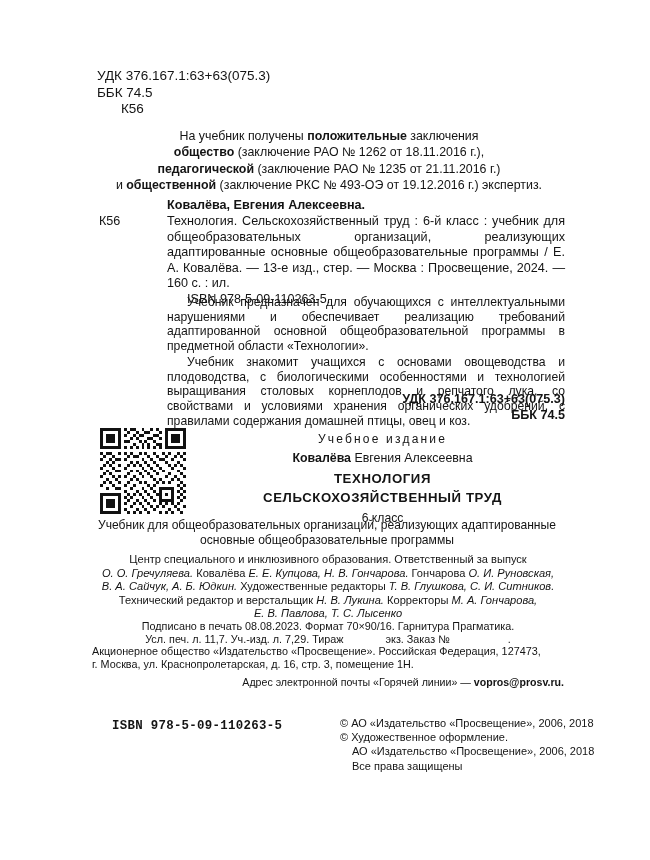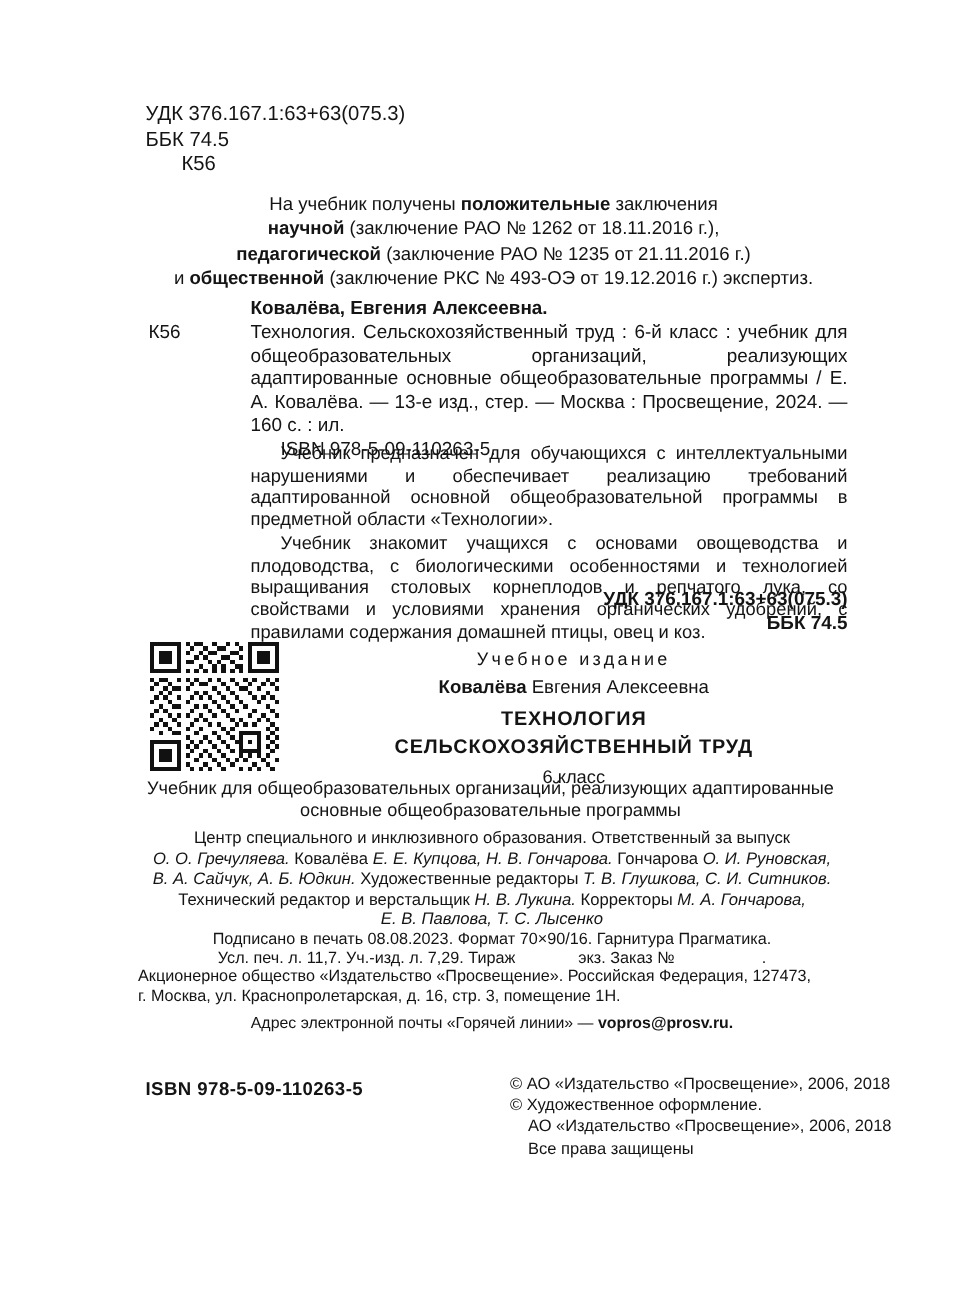--- a/index.html
+++ b/index.html
@@ -206,35 +206,36 @@
     font-size: 10.8px;
     line-height: 13.4px;
   }
   .publisher .ln { display: block; }
 
   .hotline {
     position: absolute;
     left: 92px;
     top: 676px;
     width: 472px;
-    text-align: center;
+    text-align: right;
     font-size: 10.6px;
     line-height: 13px;
   }
   .hotline b { font-weight: bold; }
 
   
   .isbn-bottom {
     position: absolute;
-    left: 97px;
+    left: 112px;
     top: 719px;
     font-size: 12.4px;
     font-weight: bold;
     letter-spacing: 0.3px;
     white-space: nowrap;
+    font-family: Liberation Mono, monospace;
   }
   .copyright {
     position: absolute;
     left: 340px;
     top: 716px;
     width: 230px;
     font-size: 11px;
     line-height: 14.2px;
   }
   .copyright .ln { display: block; white-space: nowrap; }
@@ -246,21 +247,21 @@
 <div class="page">
 
   <div class="udk-block">
     <span>УДК 376.167.1:63+63(075.3)</span><br>
     <span>ББК 74.5</span>
     <span class="indent">К56</span>
   </div>
 
   <div class="expertise">
     <span class="ln"><span>На учебник получены </span><b>положительные</b><span> заключения</span></span>
-    <span class="ln"><b>научной</b><span> (заключение РАО № 1262 от 18.11.2016 г.),</span></span>
+    <span class="ln"><b>общество</b><span> (заключение РАО № 1262 от 18.11.2016 г.),</span></span>
     <span class="ln"><b>педагогической</b><span> (заключение РАО № 1235 от 21.11.2016 г.)</span></span>
     <span class="ln"><span>и </span><b>общественной</b><span> (заключение РКС № 493-ОЭ от 19.12.2016 г.) экспертиз.</span></span>
   </div>
 
   <div class="bibrec">
     <span class="author">Ковалёва, Евгения Алексеевна.</span>
     <div class="rec-body">
       <span class="sig">К56</span>
       <span class="just">Технология. Сельскохозяйственный труд : 6-й класс : учебник для общеобразовательных организаций, реализующих адаптированные основные общеобразовательные программы / Е. А. Ковалёва. — 13-е изд., стер. — Москва : Просвещение, 2024. — 160 с. : ил.</span>
       <span class="isbn-line">ISBN 978-5-09-110263-5.</span>

